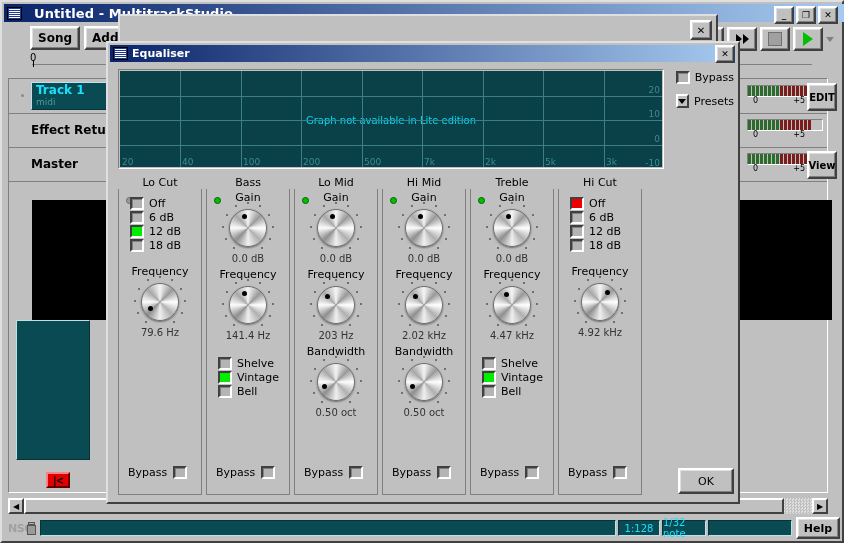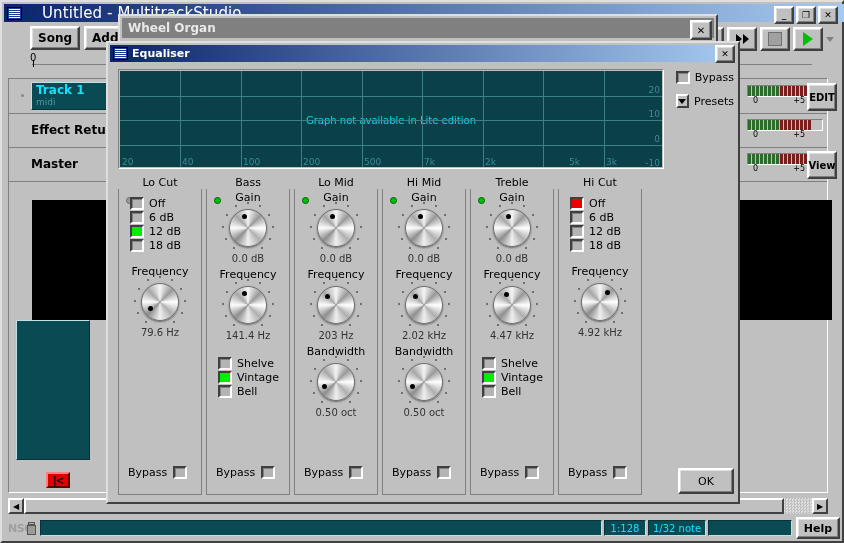--- a/index.html
+++ b/index.html
@@ -9,21 +9,21 @@
   .btn{background:#c0c0c0;border:2px solid;border-color:#ffffff #404040 #404040 #ffffff;
        box-shadow:inset -1px -1px 0 #808080, inset 1px 1px 0 #dfdfdf;
        font-family:"DejaVu Sans","Liberation Sans",sans-serif;display:flex;align-items:center;
        justify-content:center;cursor:pointer;color:#000;}
 
   
   #mainwin{position:absolute;left:0;top:0;width:844px;height:543px;background:#c0c0c0;
            border:2px solid;border-color:#dfdfdf #404040 #404040 #dfdfdf;box-sizing:border-box;}
   #maintitle{position:absolute;left:2px;top:2px;width:840px;height:18px;
              background:linear-gradient(to right,#0a246a,#a6caf0);display:flex;align-items:center;}
-  #maintitle .tt{color:#fff;font-size:15px;font-weight:normal;margin-left:20px;letter-spacing:.1px;}
+  #maintitle .tt{color:#fff;font-size:13px;font-weight:bold;margin-left:12px;letter-spacing:.1px;}
   .titicon{width:13px;height:11px;margin-left:3px;background:#fff;border:1px solid #000;
            background-image:linear-gradient(#1f3a93 0 0);position:relative;flex:0 0 auto;}
   .titicon:after{content:"";position:absolute;left:1px;top:1px;right:1px;bottom:1px;
            background:repeating-linear-gradient(to bottom,#fff 0 1px,#1f3a93 1px 2px);}
   .sysbtn{width:16px;height:14px;font-size:9px;line-height:1;font-weight:bold;}
   #mainsys{position:absolute;right:4px;top:4px;display:flex;gap:2px;}
 
   
   #toolbar{position:absolute;left:4px;top:22px;right:4px;height:26px;background:#c0c0c0;}
   .tbtn{height:20px;padding:0 6px;font-size:12px;font-weight:bold;}
@@ -94,21 +94,21 @@
   .trash{width:9px;height:13px;margin:0 4px 0 -6px;position:relative;}
   .trash:before{content:"";position:absolute;left:0;top:3px;width:9px;height:10px;
        background:#9a9a9a;border:1px solid #555;box-sizing:border-box;}
   .trash:after{content:"";position:absolute;left:1px;top:0;width:7px;height:3px;
        background:#b0b0b0;border:1px solid #555;box-sizing:border-box;}
   .tealfield{background:#0a4a52;border:1px solid;border-color:#063238 #bfe0e6 #bfe0e6 #063238;
         box-sizing:border-box;height:16px;color:#19e0ff;font-size:10px;display:flex;
         align-items:center;justify-content:center;}
   #sbar1{flex:1;}
   #sbar2{width:42px;margin-left:2px;}
-  #sbar3{width:58px;margin-left:2px;}
+  #sbar3{width:44px;margin-left:2px;}
   #sbar4{width:84px;margin-left:2px;}
   #helpbtn{width:40px;height:18px;margin-left:4px;margin-right:2px;font-size:11px;font-weight:bold;}
 
   
   #wheel{position:absolute;left:118px;top:14px;width:600px;height:490px;background:#c0c0c0;
          border:2px solid;border-color:#dfdfdf #404040 #404040 #dfdfdf;box-sizing:border-box;}
   #wheeltitle{position:absolute;left:2px;top:2px;width:592px;height:20px;background:#808080;
               display:flex;align-items:center;}
   #wheeltitle .tt{color:#e8e8e8;font-size:12px;font-weight:bold;margin-left:6px;}
   #wheelclose{position:absolute;right:4px;top:4px;width:18px;height:16px;font-size:10px;font-weight:bold;}
@@ -337,23 +337,20 @@
       <span class="trash"></span>
       <div class="tealfield" id="sbar1"></div>
       <div class="tealfield" id="sbar2">1:128</div>
       <div class="tealfield" id="sbar3">1/32 note</div>
       <div class="tealfield" id="sbar4"></div>
       <div class="btn" id="helpbtn">Help</div>
     </div>
   </div>
 
   <div id="wheel">
-    <div id="wheeltitle">
-      <span class="tt">Wheel Organ</span>
-    </div>
     <div class="btn" id="wheelclose">✕</div>
   </div>
 
   <div id="eq">
     <div id="eqtitle">
       <span class="titicon"></span>
       <span class="tt">Equaliser</span>
     </div>
     <div class="btn" id="eqclose">✕</div>
 
@@ -367,21 +364,21 @@
           <div class="fl" style="left: 122px;">100</div>
           <div class="vg" style="left: 181px;"></div>
           <div class="fl" style="left: 182px;">200</div>
           <div class="vg" style="left: 242px;"></div>
           <div class="fl" style="left: 243px;">500</div>
           <div class="vg" style="left: 302px;"></div>
           <div class="fl" style="left: 303px;">7k</div>
           <div class="vg" style="left: 363px;"></div>
           <div class="fl" style="left: 364px;">2k</div>
           <div class="vg" style="left: 423px;"></div>
-          <div class="fl" style="left: 448px;">5k</div>
+          <div class="fl" style="left: 424px;">5k</div>
           <div class="vg" style="left: 484px;"></div>
           <div class="fl" style="left: 485px;">3k</div>
           <div class="hg" style="top: 25px;"></div>
           <div class="dl" style="top: 14px;">20</div>
           <div class="hg" style="top: 49px;"></div>
           <div class="dl" style="top: 38px;">10</div>
           <div class="hg" style="top: 74px;"></div>
           <div class="dl" style="top: 63px;">0</div>
           <div class="dl" style="top: 87px; text-align: center;">-10</div>
         </div>

